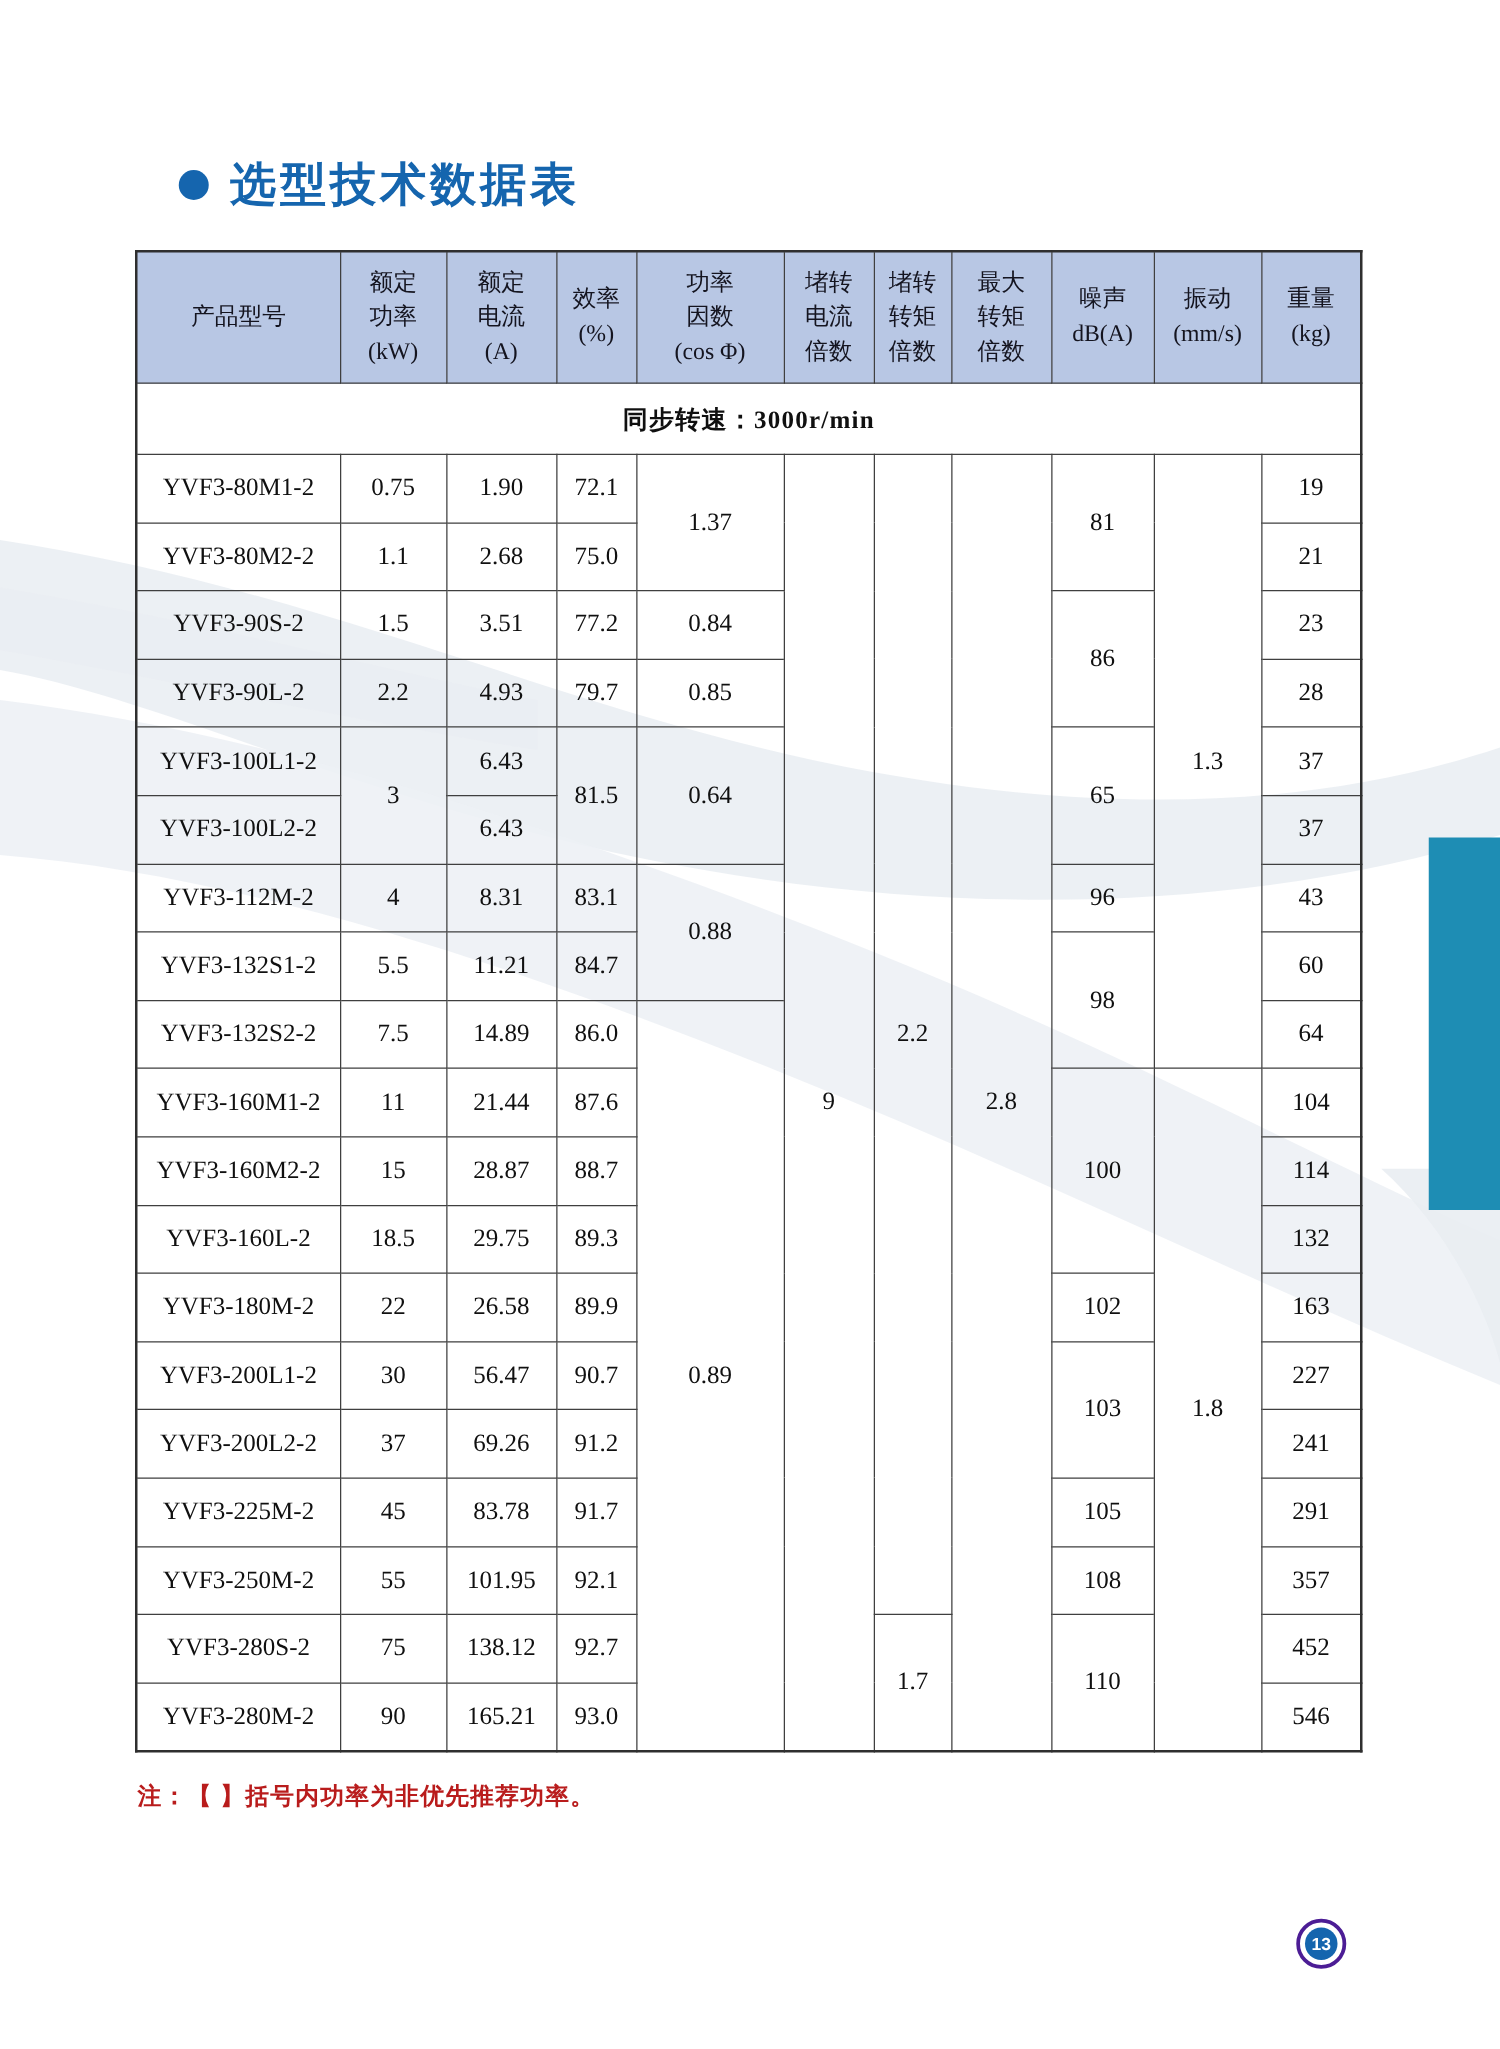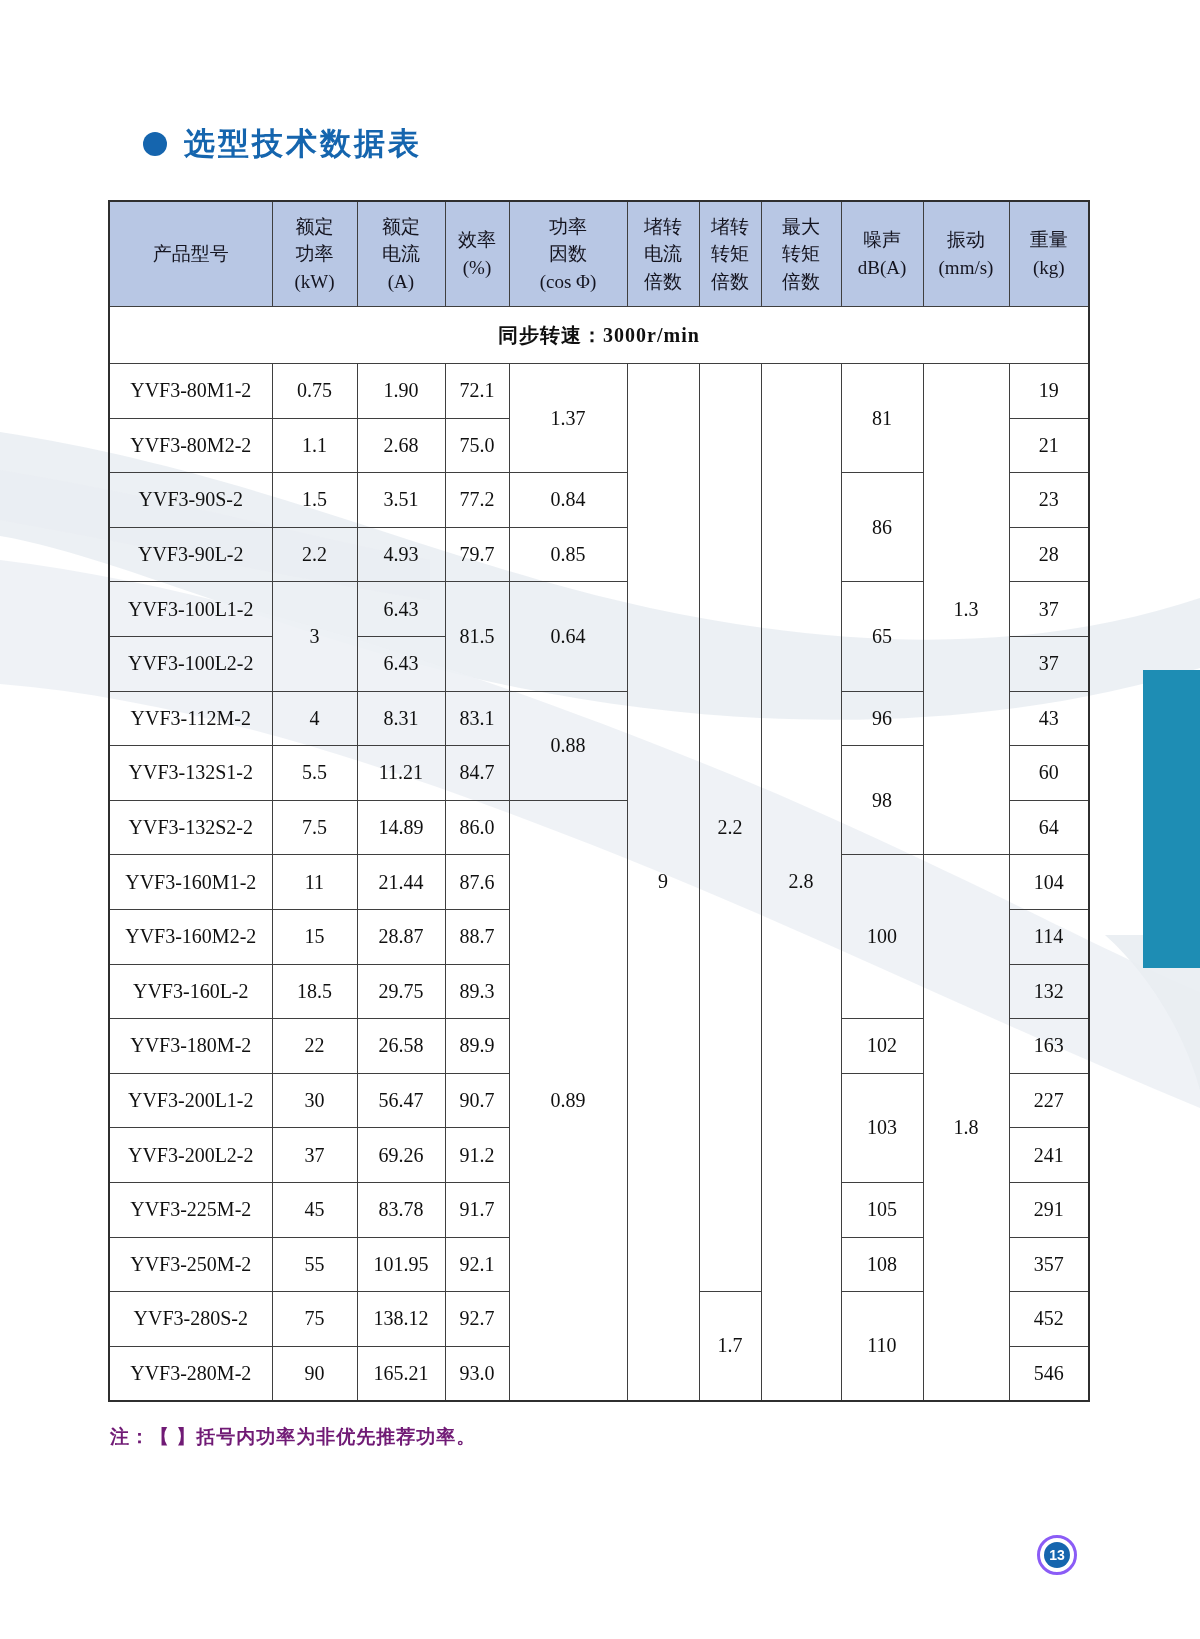--- a/index.html
+++ b/index.html
@@ -14,21 +14,21 @@
   .content{position:absolute;left:0;top:0;width:1200px;height:1639px;z-index:1;}
 
   
   .title-row{
     position:absolute;left:143px;top:123px;
     display:flex;align-items:center;gap:17px;
   }
   .bullet{width:24px;height:24px;border-radius:50%;background:#1565ae;}
   .page-title{
     font-family:"Liberation Sans", sans-serif;
-    font-weight:bold;font-size:31px;color:#1565ae;
+    font-weight:bold;font-size:37px;color:#1565ae;
     letter-spacing:3px;margin:0;
   }
 
   
   table.spec{
     position:absolute;left:108px;top:200px;
     width:980px;
     border-collapse:collapse;table-layout:fixed;
     border:2px solid #2f2f2f;
     background:transparent;
@@ -49,36 +49,36 @@
     padding:0;background:transparent;
   }
   td.speed-cell{height:56px;font-size:21px;letter-spacing:1px;font-weight:bold;}
   tbody tr.data-row{height:54.6px;}
   td.cell-model{font-size:19px;}
 
   
   .note{
     position:absolute;left:110px;top:1424px;
     font-family:"Liberation Sans", sans-serif;
-    font-weight:bold;font-size:19px;color:#701a75;
+    font-weight:bold;font-size:19px;color:#b91c1c;
     letter-spacing:1px;
   }
 
   
   .side-block{
     position:absolute;left:1143px;top:670px;
     width:57px;height:298px;
     background:#1e8db4;
   }
 
   
   .page-badge{
     position:absolute;left:1037px;top:1535px;
     width:34px;height:34px;border-radius:50%;
-    border:3px solid #8b5cf6;background:#ffffff;
+    border:3px solid #4c1d95;background:#ffffff;
     display:flex;align-items:center;justify-content:center;
   }
   .page-badge-inner{
     width:26px;height:26px;border-radius:50%;
     background:#1565ae;color:#ffffff;
     font-family:"Liberation Sans", sans-serif;
     font-weight:bold;font-size:14px;
     display:flex;align-items:center;justify-content:center;
   }
 </style>

